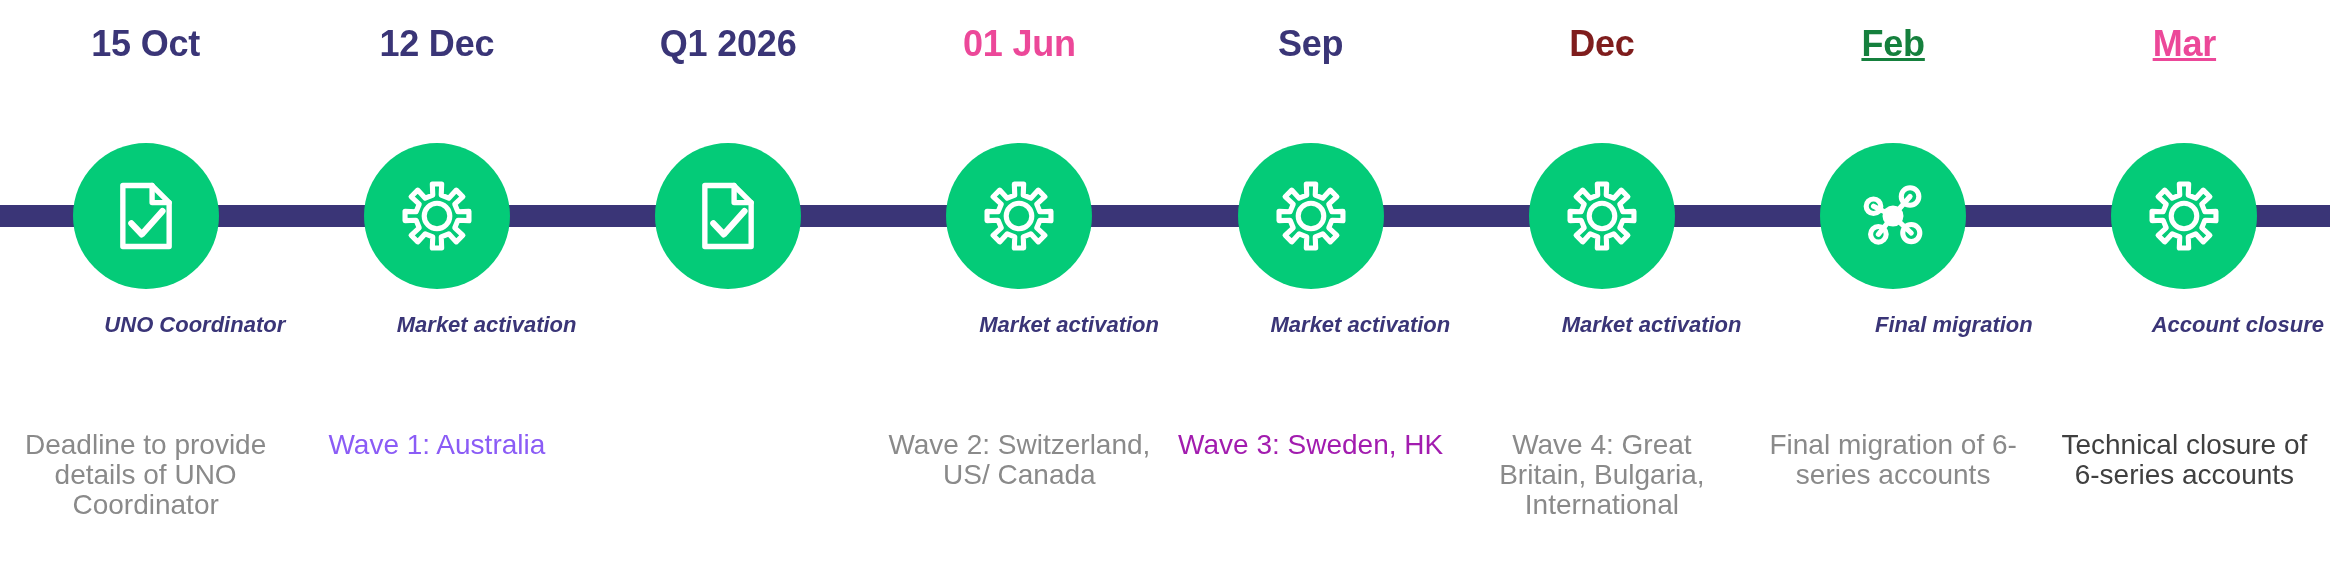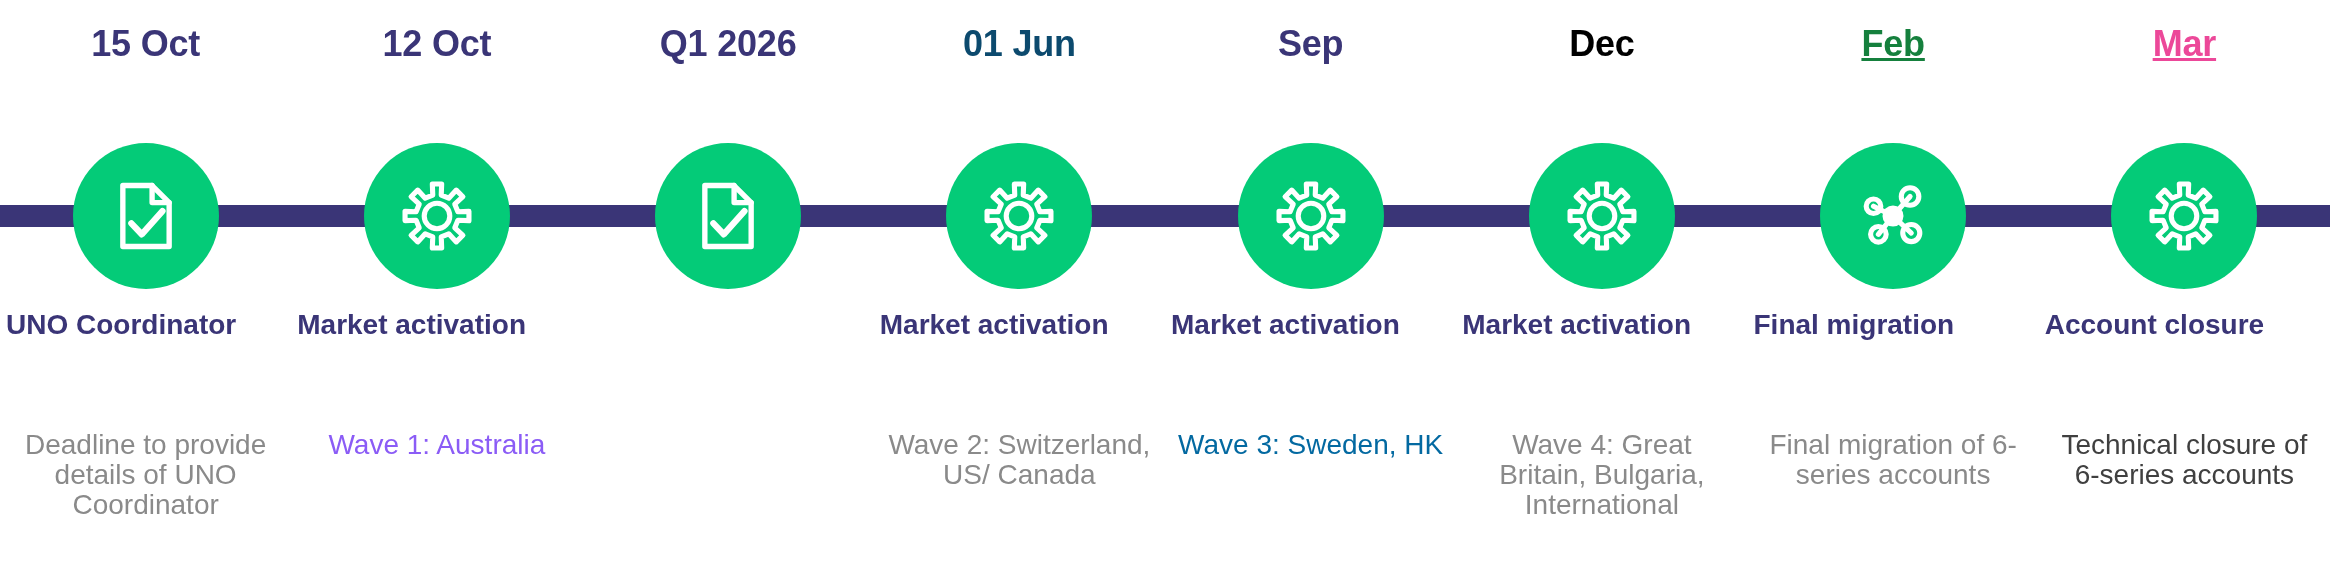--- a/index.html
+++ b/index.html
@@ -83,25 +83,26 @@
     display: block;
     width: 78px;
     height: 78px;
   }
 
   .ms-title {
     position: absolute;
     top: 308px;
     left: 6px;
     right: 6px;
-    text-align: left;
-    font-size: 28px;
+    text-align: right;
+    font-size: 22px;
     font-weight: bold;
     color: #3a3577;
     line-height: 34px;
+    font-style: italic;
   }
 
   .ms-desc {
     position: absolute;
     top: 430px;
     left: 10px;
     right: 10px;
     text-align: center;
     font-size: 28px;
     font-weight: normal;
@@ -125,21 +126,21 @@
               <path d="M13 7 h24 l14 14 v36 H13 Z" stroke="#ffffff" stroke-width="4.4" stroke-linejoin="round" stroke-linecap="round" fill="none"></path>
               <path d="M37 7 v14 h14" stroke="#ffffff" stroke-width="4.4" stroke-linejoin="round" stroke-linecap="round" fill="none"></path>
               <path d="M20 38 l8.5 9 L45.5 28" stroke="#ffffff" stroke-width="5.2" stroke-linejoin="round" stroke-linecap="round" fill="none"></path>
             </svg>
           </span>
         </div>
         <div class="ms-title" style="color: rgb(58, 53, 119);">UNO Coordinator</div>
         <div class="ms-desc" style="color: rgb(138, 138, 138);">Deadline to provide details of UNO Coordinator</div>
       </div>
       <div class="milestone">
-        <div class="ms-date" style="color: rgb(58, 53, 119);">12 Oct</div>
+        <div class="ms-date" style="color: rgb(58, 53, 119);">12 Dec</div>
         <div class="ms-badge" style="background: rgb(4, 203, 120);">
           <span style="display: block; width: 78px; height: 78px;">
             <svg viewBox="0 0 64 64" fill="none">
               <path d="M28.52 14.85 L28.17 5.78 L35.83 5.78 L35.48 14.85 L41.67 17.41 L47.83 10.75 L53.25 16.17 L46.59 22.33 L49.15 28.52 L58.22 28.17 L58.22 35.83 L49.15 35.48 L46.59 41.67 L53.25 47.83 L47.83 53.25 L41.67 46.59 L35.48 49.15 L35.83 58.22 L28.17 58.22 L28.52 49.15 L22.33 46.59 L16.17 53.25 L10.75 47.83 L17.41 41.67 L14.85 35.48 L5.78 35.83 L5.78 28.17 L14.85 28.52 L17.41 22.33 L10.75 16.17 L16.17 10.75 L22.33 17.41 Z" stroke="#ffffff" stroke-width="4.2" stroke-linejoin="round" fill="none"></path>
               <circle cx="32" cy="32" r="10.5" stroke="#ffffff" stroke-width="4.2" fill="none"></circle>
             </svg>
           </span>
         </div>
         <div class="ms-title" style="color: rgb(58, 53, 119);">Market activation</div>
         <div class="ms-desc" style="color: #8b5cf6;">Wave 1: Australia</div>
@@ -150,21 +151,21 @@
           <span style="display: block; width: 78px; height: 78px;">
             <svg viewBox="0 0 64 64" fill="none">
               <path d="M13 7 h24 l14 14 v36 H13 Z" stroke="#ffffff" stroke-width="4.4" stroke-linejoin="round" stroke-linecap="round" fill="none"></path>
               <path d="M37 7 v14 h14" stroke="#ffffff" stroke-width="4.4" stroke-linejoin="round" stroke-linecap="round" fill="none"></path>
               <path d="M20 38 l8.5 9 L45.5 28" stroke="#ffffff" stroke-width="5.2" stroke-linejoin="round" stroke-linecap="round" fill="none"></path>
             </svg>
           </span>
         </div>
       </div>
       <div class="milestone">
-        <div class="ms-date" style="color: #0c4a6e;">01 Jun</div>
+        <div class="ms-date" style="color: #ec4899;">01 Jun</div>
         <div class="ms-badge" style="background: rgb(4, 203, 120);">
           <span style="display: block; width: 78px; height: 78px;">
             <svg viewBox="0 0 64 64" fill="none">
               <path d="M28.52 14.85 L28.17 5.78 L35.83 5.78 L35.48 14.85 L41.67 17.41 L47.83 10.75 L53.25 16.17 L46.59 22.33 L49.15 28.52 L58.22 28.17 L58.22 35.83 L49.15 35.48 L46.59 41.67 L53.25 47.83 L47.83 53.25 L41.67 46.59 L35.48 49.15 L35.83 58.22 L28.17 58.22 L28.52 49.15 L22.33 46.59 L16.17 53.25 L10.75 47.83 L17.41 41.67 L14.85 35.48 L5.78 35.83 L5.78 28.17 L14.85 28.52 L17.41 22.33 L10.75 16.17 L16.17 10.75 L22.33 17.41 Z" stroke="#ffffff" stroke-width="4.2" stroke-linejoin="round" fill="none"></path>
               <circle cx="32" cy="32" r="10.5" stroke="#ffffff" stroke-width="4.2" fill="none"></circle>
             </svg>
           </span>
         </div>
         <div class="ms-title" style="color: rgb(58, 53, 119);">Market activation</div>
         <div class="ms-desc" style="color: rgb(138, 138, 138);">Wave 2: Switzerland, US/ Canada</div>
@@ -173,24 +174,24 @@
         <div class="ms-date" style="color: rgb(58, 53, 119);">Sep</div>
         <div class="ms-badge" style="background: rgb(4, 203, 120);">
           <span style="display: block; width: 78px; height: 78px;">
             <svg viewBox="0 0 64 64" fill="none">
               <path d="M28.52 14.85 L28.17 5.78 L35.83 5.78 L35.48 14.85 L41.67 17.41 L47.83 10.75 L53.25 16.17 L46.59 22.33 L49.15 28.52 L58.22 28.17 L58.22 35.83 L49.15 35.48 L46.59 41.67 L53.25 47.83 L47.83 53.25 L41.67 46.59 L35.48 49.15 L35.83 58.22 L28.17 58.22 L28.52 49.15 L22.33 46.59 L16.17 53.25 L10.75 47.83 L17.41 41.67 L14.85 35.48 L5.78 35.83 L5.78 28.17 L14.85 28.52 L17.41 22.33 L10.75 16.17 L16.17 10.75 L22.33 17.41 Z" stroke="#ffffff" stroke-width="4.2" stroke-linejoin="round" fill="none"></path>
               <circle cx="32" cy="32" r="10.5" stroke="#ffffff" stroke-width="4.2" fill="none"></circle>
             </svg>
           </span>
         </div>
         <div class="ms-title" style="color: rgb(58, 53, 119);">Market activation</div>
-        <div class="ms-desc" style="color: #0369a1;">Wave 3: Sweden, HK</div>
-      </div>
-      <div class="milestone">
-        <div class="ms-date" style="color: #000000;">Dec</div>
+        <div class="ms-desc" style="color: #a21caf;">Wave 3: Sweden, HK</div>
+      </div>
+      <div class="milestone">
+        <div class="ms-date" style="color: #7f1d1d;">Dec</div>
         <div class="ms-badge" style="background: rgb(4, 203, 120);">
           <span style="display: block; width: 78px; height: 78px;">
             <svg viewBox="0 0 64 64" fill="none">
               <path d="M28.52 14.85 L28.17 5.78 L35.83 5.78 L35.48 14.85 L41.67 17.41 L47.83 10.75 L53.25 16.17 L46.59 22.33 L49.15 28.52 L58.22 28.17 L58.22 35.83 L49.15 35.48 L46.59 41.67 L53.25 47.83 L47.83 53.25 L41.67 46.59 L35.48 49.15 L35.83 58.22 L28.17 58.22 L28.52 49.15 L22.33 46.59 L16.17 53.25 L10.75 47.83 L17.41 41.67 L14.85 35.48 L5.78 35.83 L5.78 28.17 L14.85 28.52 L17.41 22.33 L10.75 16.17 L16.17 10.75 L22.33 17.41 Z" stroke="#ffffff" stroke-width="4.2" stroke-linejoin="round" fill="none"></path>
               <circle cx="32" cy="32" r="10.5" stroke="#ffffff" stroke-width="4.2" fill="none"></circle>
             </svg>
           </span>
         </div>
         <div class="ms-title" style="color: rgb(58, 53, 119);">Market activation</div>
         <div class="ms-desc" style="color: rgb(138, 138, 138);">Wave 4: Great Britain, Bulgaria, International</div>

